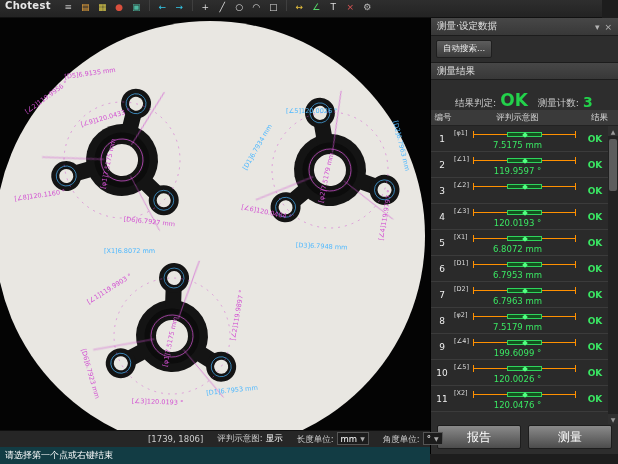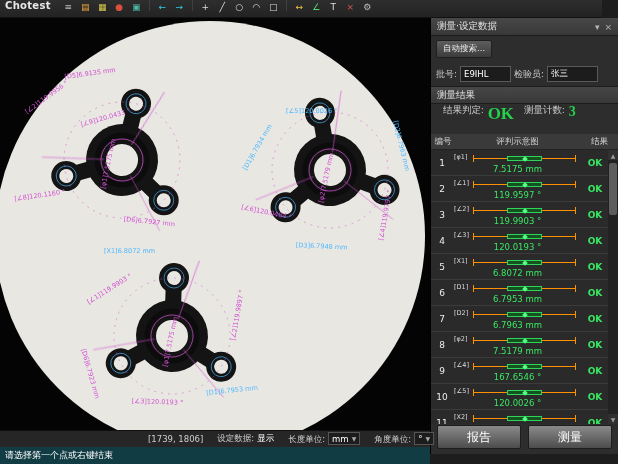--- a/index.html
+++ b/index.html
@@ -35,21 +35,21 @@
   .combo-arrow { width:14px; height:16px; background:linear-gradient(#4c4c4c,#333);
                  display:flex; align-items:center; justify-content:center; font-size:7px; color:#ccc; }
   .auto-btn { height:18px; background:linear-gradient(#5d5d5d,#3c3c3c); border:1px solid #1f1f1f;
               color:#eee; font-size:8.5px; padding:0 6px; display:flex; align-items:center; border-radius:2px; }
   .p-fields { height:24px; display:flex; align-items:center; padding:0 5px; gap:3px; font-size:9px; color:#c9c9c9; }
   .p-fields input { width:51px; height:16px; background:#1c1c1c; border:1px solid #5a5a5a;
                     color:#fff; font-size:8.5px; padding:0 3px; font-family:inherit; }
   .p-sec { height:18px; background:linear-gradient(#474747,#383838); border-bottom:1px solid #1c1c1c;
            border-top:1px solid #1c1c1c; display:flex; align-items:center; padding:0 6px;
            font-size:9.5px; color:#e3e3e3; }
-  .p-result { height:30px; display:flex; align-items:flex-start; padding:0 12px; font-size:9.5px; color:#cfcfcf;font-family:Liberation Serif, serif; }
+  .p-result { height:30px; display:flex; align-items:flex-end; padding:0 24px; font-size:9.5px; color:#cfcfcf; }
   .judge-val { color:#23d14b; font-size:17px; font-weight:bold; margin:0 10px 0 4px; }
   .count-val { color:#23d14b; font-size:14px; font-weight:bold; margin-left:4px; }
   .p-thead { height:16px; background:#3a3a3a; border-bottom:1px solid #222; display:flex;
              align-items:center; font-size:8.5px; color:#d5d5d5; }
   .th-num { width:24px; text-align:center; }
   .th-gauge { flex:1; text-align:center; }
   .th-res { width:28px; text-align:right; }
   .th-sb { width:10px; }
 
   .p-rows { flex:1; position:relative; overflow:hidden; padding-right:10px; }
@@ -198,26 +198,20 @@
       <span>测量·设定数据</span>
       <span class="sp"></span>
       <span class="pico">▾</span>
       <span class="pico">×</span>
     </div>
 
     <div class="p-combo">
       <div class="auto-btn">自动搜索...</div>
     </div>
 
-    <div class="p-fields">
-      <span>批号:</span>
-      <input value="E9IHL" style="">
-      <span>检验员:</span>
-      <input value="张三" style="">
-    </div>
 
     <div class="p-sec">
       <span>测量结果</span>
     </div>
 
     <div class="p-result">
       <span>结果判定:</span>
       <span class="judge-val">OK</span>
       <span>测量计数:</span>
       <span class="count-val">3</span>
@@ -262,21 +256,20 @@
       <div class="prow">
         <div class="pnum">3</div>
         <div class="pmid">
           <span class="plabel">[∠2]</span>
           <div class="pgauge">
               <i class="t1"></i>
               <i class="t2"></i>
               <i class="gz"></i>
               <i class="gi"></i>
             </div>
-          <div class="pvalue">119.9903 °</div>
         </div>
         <div class="pok">OK</div>
       </div>
       <div class="prow">
         <div class="pnum">4</div>
         <div class="pmid">
           <span class="plabel">[∠3]</span>
           <div class="pgauge">
               <i class="t1"></i>
               <i class="t2"></i>
@@ -346,21 +339,21 @@
       <div class="prow">
         <div class="pnum">9</div>
         <div class="pmid">
           <span class="plabel">[∠4]</span>
           <div class="pgauge">
               <i class="t1"></i>
               <i class="t2"></i>
               <i class="gz"></i>
               <i class="gi"></i>
             </div>
-          <div class="pvalue">167.6546 °</div>
+          <div class="pvalue">199.6099 °</div>
         </div>
         <div class="pok">OK</div>
       </div>
       <div class="prow">
         <div class="pnum">10</div>
         <div class="pmid">
           <span class="plabel">[∠5]</span>
           <div class="pgauge">
               <i class="t1"></i>
               <i class="t2"></i>
@@ -395,21 +388,21 @@
 
     <div class="p-buttons">
       <button class="big-btn">报告</button>
       <button class="big-btn">测量</button>
     </div>
   </div>
 
   <div class="sbar1">
     <span>[1739, 1806]</span>
     <span>
-      <span>设定数据:</span><span class="val">显示</span>
+      <span>评判示意图:</span><span class="val">显示</span>
     </span>
     <span>
       <span>长度单位:</span><span class="mini-select">
           <span>mm</span>
           <i>▼</i>
         </span>
     </span>
     <span>
       <span>角度单位:</span><span class="mini-select">
           <span>°</span>

